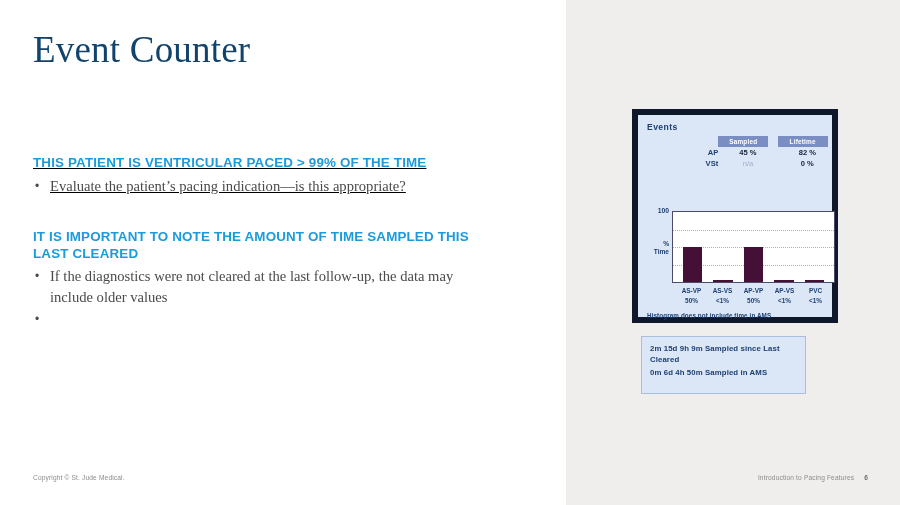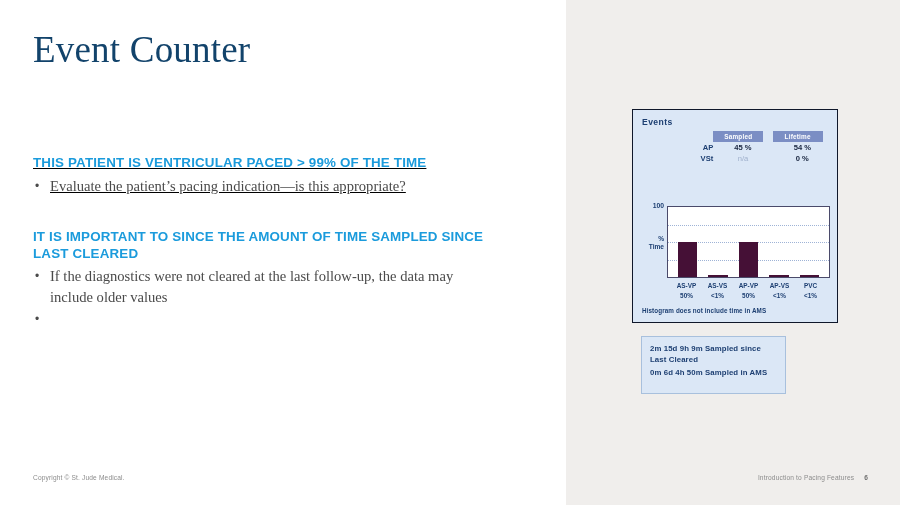--- a/index.html
+++ b/index.html
@@ -65,21 +65,21 @@
   #footer-right{
     position:absolute;right:32px;top:474px;
     font-size:6.6px;color:#8c8c8c;letter-spacing:.15px;
     white-space:nowrap;
   }
   #footer-right .pgnum{font-weight:bold;color:#6f6f6f;margin-left:10px;}
 
   
   #events-card{
     position:absolute;left:66px;top:109px;width:206px;height:214px;
-    background:#dbe7f6;border:1px solid #0f172a;
+    background:#dbe7f6;border:6px solid #0f172a;
     box-sizing:border-box;
   }
   #events-title{
     position:absolute;left:9px;top:7px;
     font-size:8.6px;font-weight:bold;color:#1d3f72;letter-spacing:.4px;
   }
 
   
   #events-table{
     position:absolute;left:9px;top:21px;width:190px;
@@ -150,21 +150,21 @@
     line-height:9.5px;
   }
 
   #chart-note{
     position:absolute;left:9px;top:197px;
     font-size:6.3px;font-weight:bold;color:#1d3f72;letter-spacing:.1px;
   }
 
   
   #sampled-box{
-    position:absolute;left:75px;top:336px;width:145px;height:58px;
+    position:absolute;left:75px;top:336px;width:165px;height:58px;
     background:#dbe7f6;border:1px solid #a8c0dd;
     box-sizing:border-box;
   }
   #sampled-box p{
     margin:0;padding:0;
     font-size:7.8px;font-weight:bold;color:#1d3f72;
     line-height:10.5px;letter-spacing:.1px;
   }
   #sampled-inner{position:absolute;left:8px;top:7px;right:8px;}
   #sampled-line-2{margin-top:3px !important;}
@@ -182,21 +182,21 @@
       <div class="blk-head">THIS PATIENT IS VENTRICULAR PACED &gt; 99% OF THE TIME</div>
       <ul class="bullets">
         <li>
           <span class="dot">•</span>
           <span>Evaluate the patient’s pacing indication—is this appropriate?</span>
         </li>
       </ul>
     </div>
 
     <div class="block" id="block-2">
-      <div class="blk-head">IT IS IMPORTANT TO SINCE THE AMOUNT OF TIME SAMPLED SINCE LAST CLEARED</div>
+      <div class="blk-head">IT IS IMPORTANT TO NOTE THE AMOUNT OF TIME SAMPLED THIS LAST CLEARED</div>
       <ul class="bullets">
         <li>
           <span class="dot">•</span>
           <span>If the diagnostics were not cleared at the last follow-up, the data may include older values</span>
         </li>
         <li>
           <span class="dot">•</span>
         </li>
       </ul>
     </div>
@@ -218,21 +218,21 @@
             </th>
             <th class="badge-cell">
               <span class="badge">Lifetime</span>
             </th>
           </tr>
         </thead>
         <tbody>
           <tr>
             <td class="rowlabel">AP</td>
             <td class="val">45 %</td>
-            <td class="val">54 %</td>
+            <td class="val">82 %</td>
           </tr>
           <tr>
             <td class="rowlabel">VSt</td>
             <td class="val muted">n/a</td>
             <td class="val">0 %</td>
           </tr>
         </tbody>
       </table>
 
       <div id="chart-wrap">

